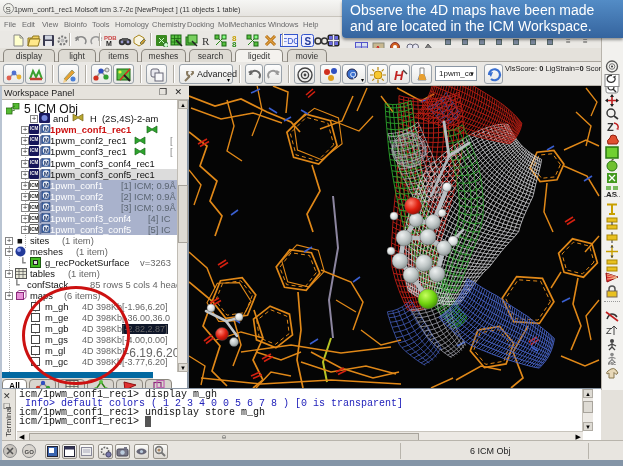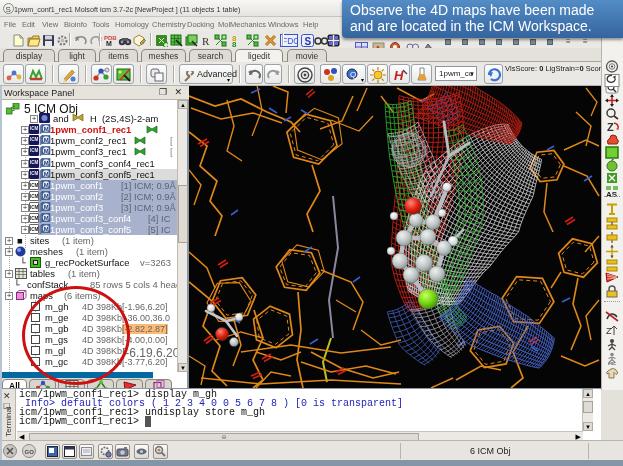--- a/index.html
+++ b/index.html
@@ -1247,21 +1247,21 @@
 <div class="trow" style="top:212px">
         <div style="position:absolute;left:31px;top:1px;width:9px;height:9px;border:1.5px solid #444;background:#fff"></div>
         <span style="position:absolute;left:45px;top:0">m_ge</span>
         <span style="position:absolute;left:82px;top:0.5px;font-size:9px" class="grey">4D 398Kb</span>
         <span style="position:absolute;left:122px;top:0.5px;font-size:9px;background:#fff" class="grey">[-36.00,36.0</span>
       </div>
 <div class="trow" style="top:223px">
         <div style="position:absolute;left:31px;top:1px;width:9px;height:9px;border:1.5px solid #444;background:#fff"></div>
         <span style="position:absolute;left:45px;top:0">m_gb</span>
         <span style="position:absolute;left:82px;top:0.5px;font-size:9px" class="grey">4D 398Kb</span>
-        <span style="position:absolute;left:122px;top:0.5px;font-size:9px;background:#fdba74" class="grey">[-2.82,2.87]</span>
+        <span style="position:absolute;left:122px;top:0.5px;font-size:9px;background:#0f172a" class="grey">[-2.82,2.87]</span>
       </div>
 <div class="trow" style="top:234px">
         <div style="position:absolute;left:31px;top:1px;width:9px;height:9px;border:1.5px solid #444;background:#fff"></div>
         <span style="position:absolute;left:45px;top:0">m_gs</span>
         <span style="position:absolute;left:82px;top:0.5px;font-size:9px" class="grey">4D 398Kb</span>
         <span style="position:absolute;left:122px;top:0.5px;font-size:9px;background:#fff" class="grey">[-4.00,0.00]</span>
       </div>
 <div class="trow" style="top:245px">
         <div style="position:absolute;left:31px;top:1px;width:9px;height:9px;border:1.5px solid #444;background:#fff"></div>
         <span style="position:absolute;left:45px;top:0">m_gl</span>

